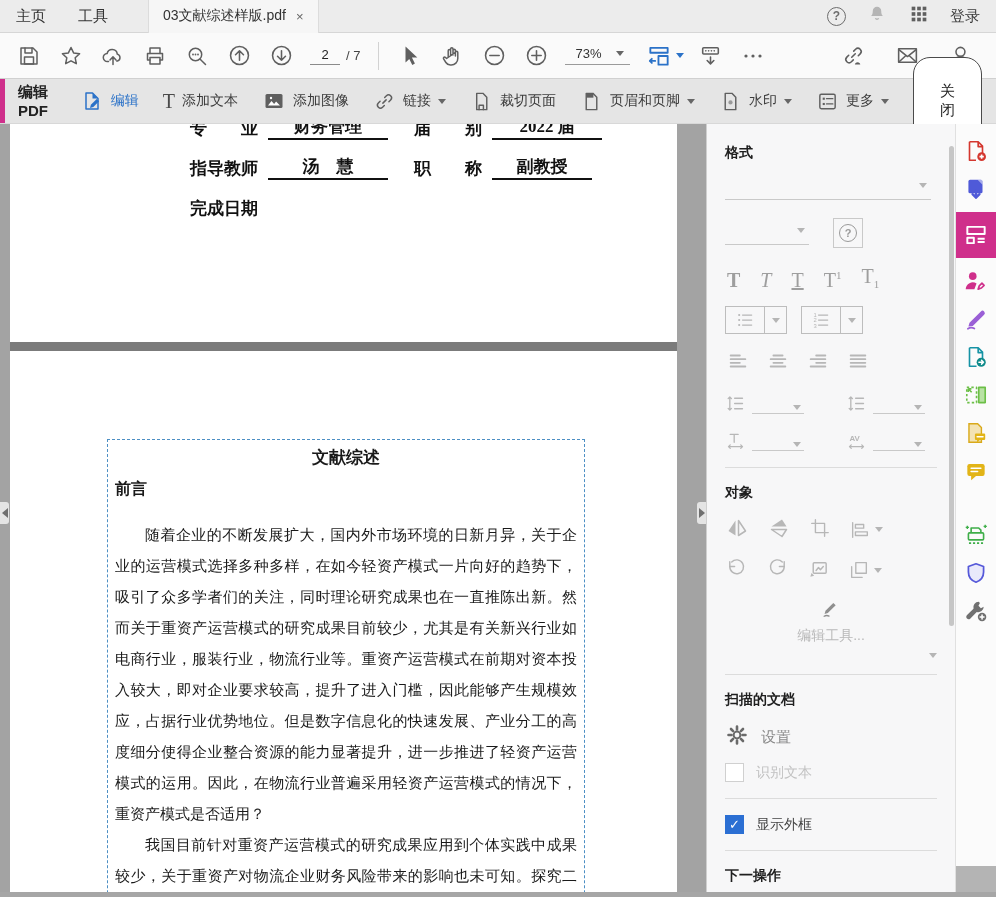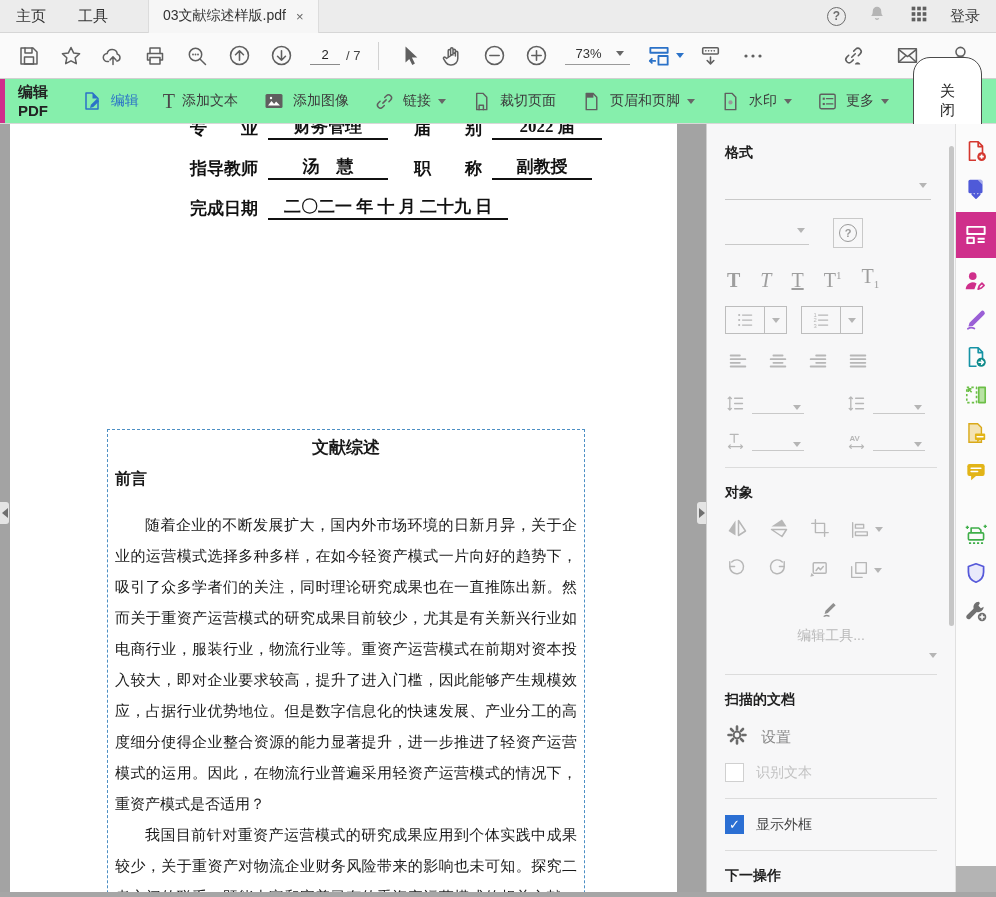--- a/index.html
+++ b/index.html
@@ -30,37 +30,37 @@
   .pagetotal { font-size:13px; color:#444; padding-bottom:2px; }
   .vdiv { width:1px; height:28px; background:#d2d2d2; margin:0 10px; }
   .zoombox { display:flex; align-items:center; gap:14px; border-bottom:1px solid #9a9a9a; padding:0 6px 3px 10px; margin:0 8px; }
   .zoomtxt { font-size:13px; color:#333; }
   .caret { width:0; height:0; border-left:4px solid transparent; border-right:4px solid transparent; border-top:5px solid #666; display:inline-block; }
   .caret.b { border-top-color:#2b72c8; }
   .caret.dis { border-top-color:#b5b5b5; }
   .tb2-right { margin-left:auto; display:flex; align-items:center; gap:12px; padding-right:6px; }
 
   
-  .toolbar3 { position:relative; height:45px; background:#86efac; border-bottom:1px solid #d8d8d8; display:flex; align-items:center; padding-left:18px; flex:0 0 45px; }
+  .toolbar3 { position:relative; height:45px; background:#e5e5e5; border-bottom:1px solid #d8d8d8; display:flex; align-items:center; padding-left:18px; flex:0 0 45px; }
   .toolbar3::before { content:""; position:absolute; left:0; top:0; bottom:0; width:5px; background:#cf2f8b; }
   .et-title { font-size:15px; font-weight:bold; color:#222; margin-right:30px; }
   .et-item { display:flex; align-items:center; gap:7px; font-size:14px; color:#3c3c3c; margin-right:24px; white-space:nowrap; }
   .et-item.blue { color:#2b72c8; }
   .t-letter { font-family:"Liberation Serif", serif; font-size:20px; color:#4a4a4a; line-height:1; }
   .close-btn { margin-left:auto; margin-right:14px; border:1px solid #4a4a4a; border-radius:17px; padding:24px 26px; font-size:15px; color:#222; background:#fff; }
 
   
   .main { flex:1; display:flex; min-height:0; position:relative; }
 
   
   .docarea { width:706px; position:relative; background:#a3a3a3; overflow:hidden; }
   .page { position:absolute; left:10px; width:667px; background:#fff; }
   .page1 { top:0; height:218px; overflow:hidden; }
   .pagegap { position:absolute; left:10px; top:218px; width:667px; height:9px; background:#7b7b7b; }
-  .page2 { top:217px; bottom:0; overflow:hidden; }
+  .page2 { top:227px; bottom:0; overflow:hidden; }
   .handle { position:absolute; top:378px; width:9px; height:22px; display:flex; align-items:center; justify-content:center; background:rgba(240,240,240,.85); }
   .handle.l { left:0; border-radius:0 3px 3px 0; }
   .handle.r { right:0; border-radius:3px 0 0 3px; }
   .tri-l { width:0;height:0;border-top:5px solid transparent;border-bottom:5px solid transparent;border-right:6px solid #6f6f6f; }
   .tri-r { width:0;height:0;border-top:5px solid transparent;border-bottom:5px solid transparent;border-left:6px solid #6f6f6f; }
 
   
   .cover { margin-top:-12px; padding-left:180px; font-family:"Liberation Serif","DejaVu Serif",serif; font-weight:bold; font-size:17px; color:#111; }
   .cover-row { display:flex; align-items:flex-end; height:28px; margin-bottom:12px; white-space:nowrap; }
   .cover-row .lbl { margin-right:10px; }
@@ -363,21 +363,20 @@
             <span class="uval w110">2022 届</span>
           </div>
           <div class="cover-row">
             <span class="lbl">指导教师</span>
             <span class="uval w120">汤　慧</span>
             <span class="lbl2">职　　称</span>
             <span class="uval w100">副教授</span>
           </div>
           <div class="cover-row">
             <span class="lbl">完成日期</span>
-            <span class="uval w240">二〇二一 年 十 月 二十九 日</span>
           </div>
         </div>
       </div>
       <div class="pagegap"></div>
 
       <div class="page page2">
         <div class="outline-box">
           <div class="doc-title">文献综述</div>
           <div class="h-intro">前言</div>
           <p class="para">随着企业的不断发展扩大，国内外市场环境的日新月异，关于企业的运营模式选择多种多样，在如今轻资产模式一片向好的趋势下，吸引了众多学者们的关注，同时理论研究成果也在一直推陈出新。然而关于重资产运营模式的研究成果目前较少，尤其是有关新兴行业如电商行业，服装行业，物流行业等。重资产运营模式在前期对资本投入较大，即对企业要求较高，提升了进入门槛，因此能够产生规模效应，占据行业优势地位。但是数字信息化的快速发展、产业分工的高度细分使得企业整合资源的能力显著提升，进一步推进了轻资产运营模式的运用。因此，在物流行业普遍采用轻资产运营模式的情况下，重资产模式是否适用？</p>

